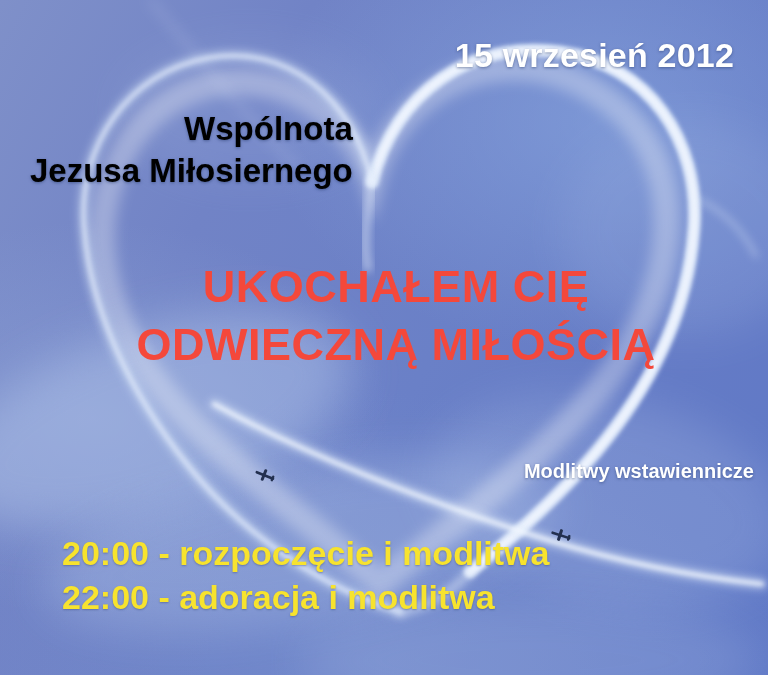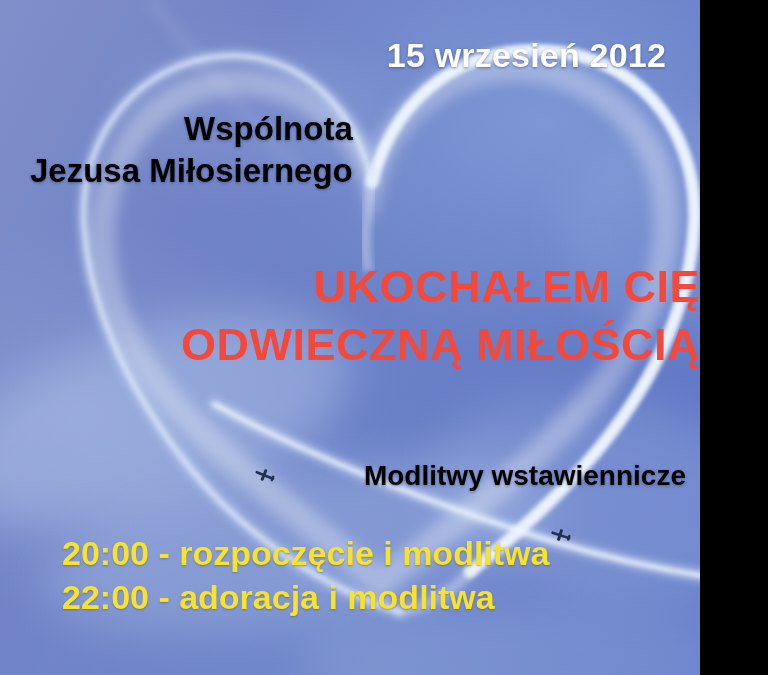--- a/index.html
+++ b/index.html
@@ -2,21 +2,21 @@
 <html><head>
 <meta charset="utf-8">
 <style>
   html, body {
     margin: 0;
     padding: 0;
     background: #000;
   }
   #poster {
     position: relative;
-    width: 700px;
+    width: 768px;
     height: 675px;
     overflow: hidden;
     font-family: "Liberation Sans", sans-serif;
     background: #6e86c8;
   }
 
   
   .sky-base {
     position: absolute;
     inset: 0;
@@ -66,35 +66,35 @@
     line-height: 1.28;
     white-space: pre-line;
     text-shadow: 0 1px 3px rgba(40,60,110,0.55);
     text-align: right;
   }
 
   .headline {
     left: 0;
     right: 0;
     top: 258px;
-    text-align: right;
+    text-align: center;
     color: #f4483b;
     font-size: 45px;
     font-weight: bold;
     line-height: 1.28;
     letter-spacing: .5px;
     white-space: pre-line;
     padding-left: 24px;
   }
 
   .intercession {
     right: 14px;
     top: 460px;
-    color: #000000;
-    font-size: 28px;
+    color: #ffffff;
+    font-size: 20px;
     font-weight: bold;
     text-shadow: 0 1px 3px rgba(40,60,110,0.55);
   }
 
   .schedule {
     left: 62px;
     top: 531px;
     color: #f7e32e;
     font-size: 34px;
     font-weight: bold;

